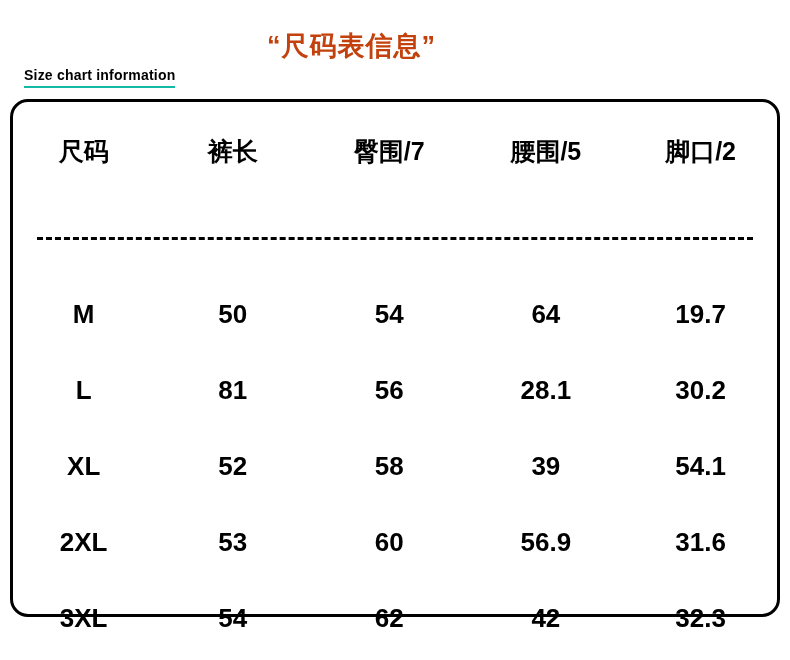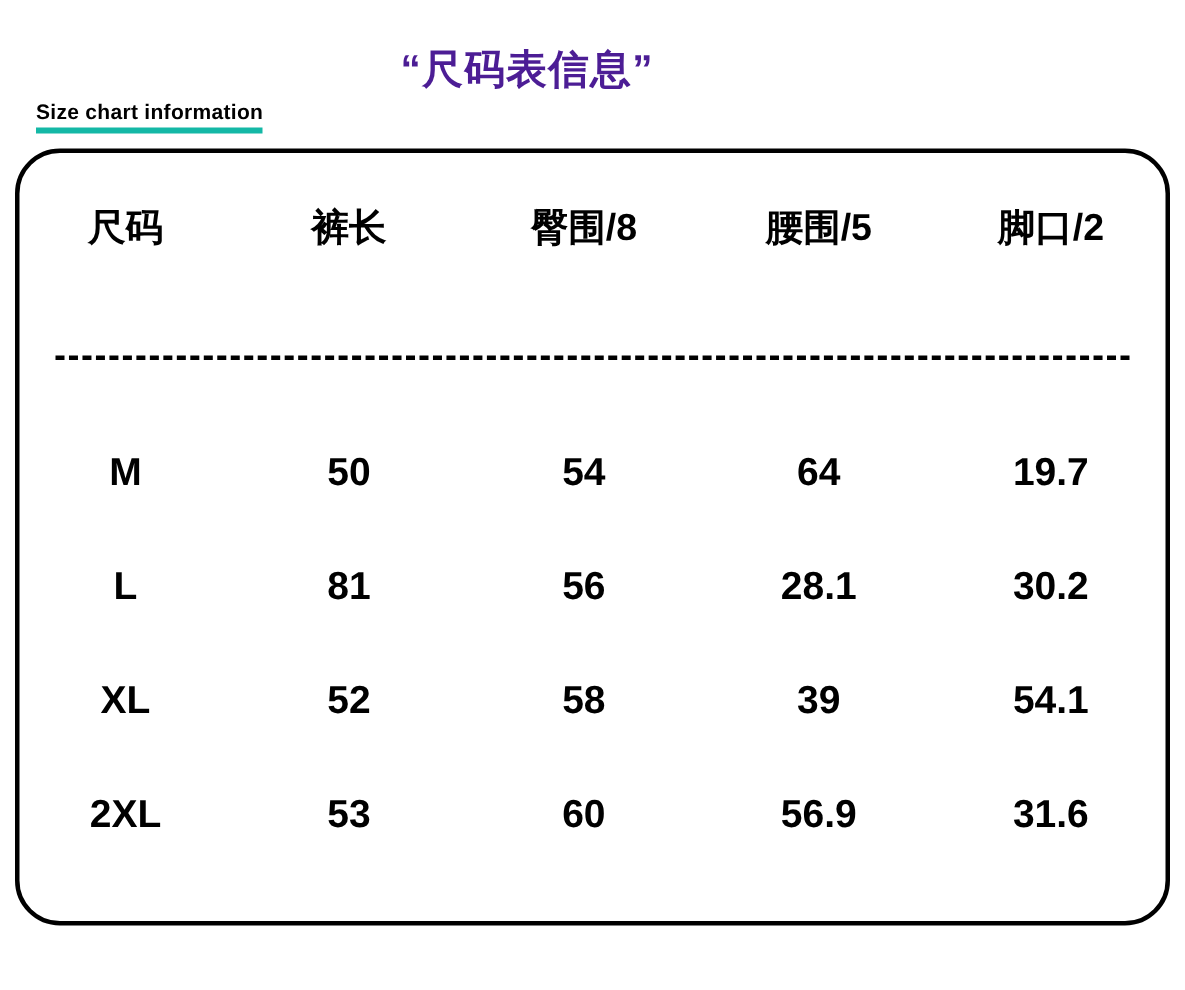--- a/index.html
+++ b/index.html
@@ -21,44 +21,44 @@
   }
   .main-title {
     position: absolute;
     top: 28px;
     left: 0;
     width: 703px;
     text-align: center;
     font-size: 27px;
     font-weight: bold;
     letter-spacing: 1px;
-    color: #4c1d95;
+    color: #c2410c;
   }
   .sub-title-wrap {
     position: absolute;
     top: 66px;
     left: 24px;
   }
   .sub-title {
     font-size: 14px;
     font-weight: bold;
     color: #000;
     padding-bottom: 3px;
-    border-bottom: 4px solid #14b8a6;
+    border-bottom: 2px solid #14b8a6;
     display: inline-block;
     letter-spacing: 0.2px;
   }
   .table-card {
     position: absolute;
     left: 10px;
     top: 99px;
     width: 770px;
     height: 518px;
     border: 3px solid #000;
-    border-radius: 30px;
+    border-radius: 18px;
     box-sizing: border-box;
     background: #fff;
   }
   .table-inner {
     position: absolute;
     left: 0;
     top: 0;
     right: 0;
     bottom: 0;
     padding: 0;
@@ -119,21 +119,21 @@
           <col class="c0">
             <col class="c1">
             <col class="c2">
             <col class="c3">
             <col class="c4">
         </colgroup>
         <thead>
           <tr>
             <th>尺码</th>
             <th>裤长</th>
-            <th>臀围/8</th>
+            <th>臀围/7</th>
             <th>腰围/5</th>
             <th>脚口/2</th>
           </tr>
           <tr class="dash-row">
             <td colspan="5">
               <div class="dash-line"></div>
             </td>
           </tr>
         </thead>
         <tbody>
@@ -158,18 +158,25 @@
             <td>39</td>
             <td>54.1</td>
           </tr>
           <tr>
             <td>2XL</td>
             <td>53</td>
             <td>60</td>
             <td>56.9</td>
             <td>31.6</td>
           </tr>
+          <tr>
+            <td>3XL</td>
+            <td>54</td>
+            <td>62</td>
+            <td>42</td>
+            <td>32.3</td>
+          </tr>
         </tbody>
       </table>
     </div>
   </div>
 
 </div>
 
 </body></html>

